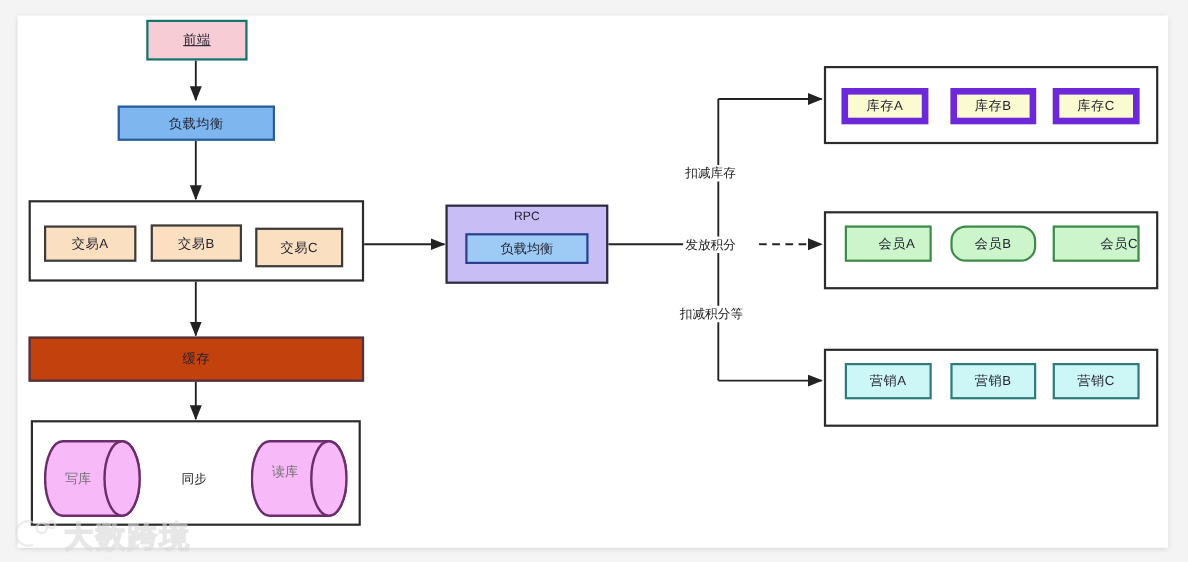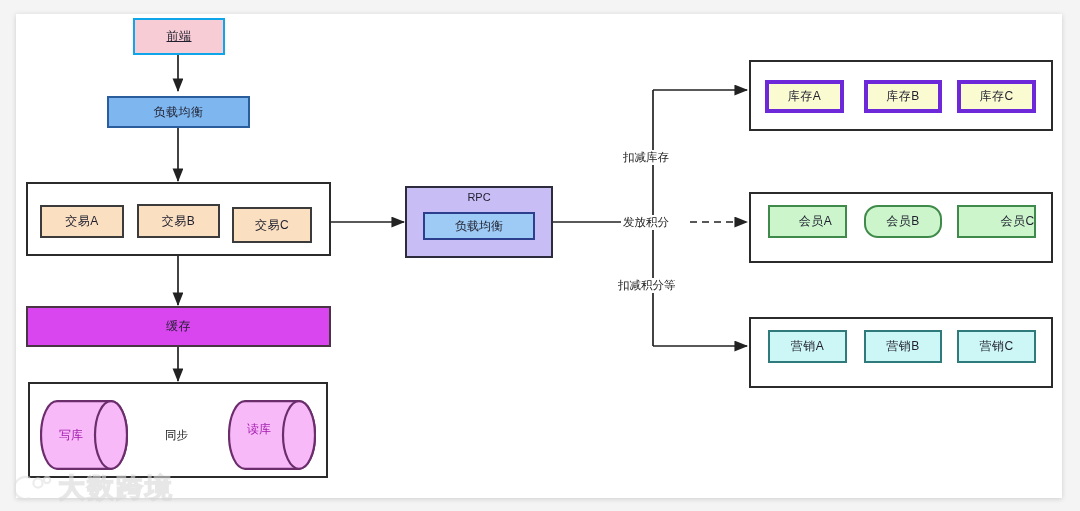--- a/index.html
+++ b/index.html
@@ -40,26 +40,26 @@
     box-sizing: border-box;
     display: flex;
     align-items: center;
     justify-content: center;
     font-size: 12px;
     color: #1f1f2e;
     letter-spacing: 0.5px;
     white-space: nowrap;
   }
   
-  .bx-pink   { background:#f8ccd4; border:2px solid #0ea5e9;text-decoration:underline; }
+  .bx-pink   { background:#f8ccd4; border:2px solid #0f766e;text-decoration:underline; }
   .bx-blue   { background:#7eb6ef; border:2px solid #2a5d9c; }
   .bx-orange { background:#fadfc1; border:2px solid #3b3b3b; }
-  .bx-cache  { background:#d946ef; border:2px solid #4a3545; }
+  .bx-cache  { background:#c2410c; border:2px solid #4a3545; }
   .bx-rpc-in { background:#9ecbf5; border:2px solid #2b3f8c; }
-  .bx-yellow { background:#fbfbd2; border:4px solid #6d28d9;text-align:right; }
+  .bx-yellow { background:#fbfbd2; border:6px solid #6d28d9;text-align:right; }
   .bx-green  { background:#ccf5cc; border:2px solid #3f8a4a; }
   .bx-cyan   { background:#cdf6f6; border:2px solid #2f7a7a; }
   .group-box { background:#ffffff; border:2px solid #2b2b2b; }
 
   .rpc-wrap {
     position: absolute;
     box-sizing: border-box;
     background:#c8bdf5;
     border:2px solid #2c2c3c;
   }
@@ -91,40 +91,40 @@
   .cyl-label {
     position: absolute;
     left: 0;
     top: 0;
     width: 82px;
     height: 100%;
     display: flex;
     align-items: center;
     justify-content: center;
     font-size: 12px;
-    color: #a21caf;
+    color: #737373;
     pointer-events: none;
     text-align: center;
   }
   
   .edge-label {
     position: absolute;
     font-size: 11.5px;
     color: #222222;
     background: #ffffff;
     padding: 0 2px;
     white-space: nowrap;
   }
   
   #watermark {
     position: absolute;
     left: 14px;
     top: 470px;
     display: flex;
-    align-items: center;
+    align-items: flex-start;
     gap: 6px;
     opacity: 0.62;
     pointer-events: none;
   }
   #watermark .wm-text {
     font-size: 27px;
     font-weight: bold;
     color: #ffffff;
     letter-spacing: 2px;
     -webkit-text-stroke: 1.3px #d9d9d9;

